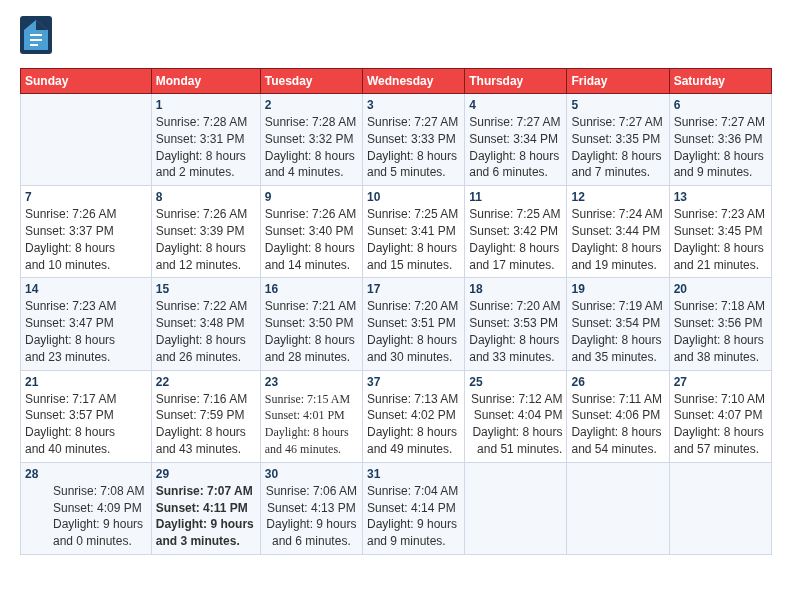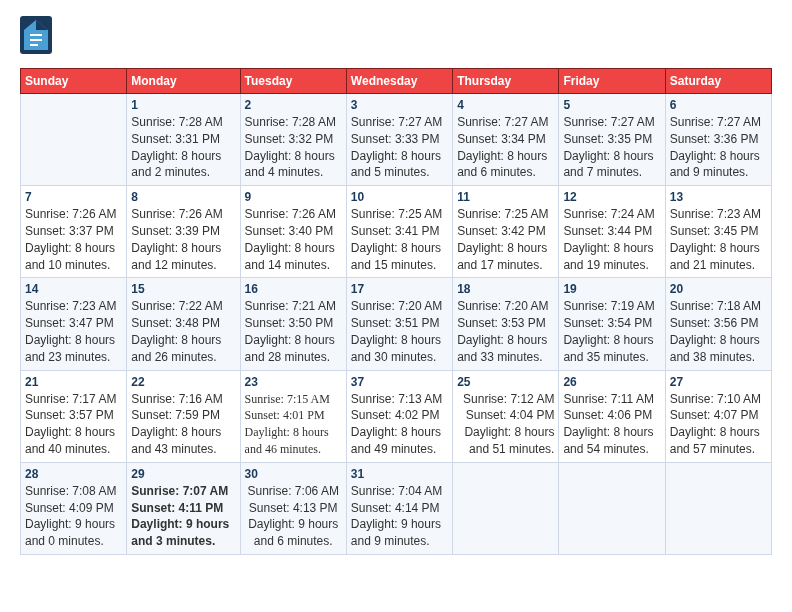--- a/index.html
+++ b/index.html
@@ -317,21 +317,21 @@
             <span class="day-number">27</span>
             <div class="day-info" style="white-space: pre-line;">Sunrise: 7:10 AM
 Sunset: 4:07 PM
 Daylight: 8 hours
 and 57 minutes.</div>
           </td>
         </tr>
         <tr>
           <td>
             <span class="day-number">28</span>
-            <div class="day-info" style="white-space: pre-line;">Sunrise: 7:08 AM
+            <div class="day-info" style="white-space: pre-line; margin-left: 28px;">Sunrise: 7:08 AM
 Sunset: 4:09 PM
 Daylight: 9 hours
 and 0 minutes.</div>
           </td>
           <td>
             <span class="day-number">29</span>
             <div class="day-info" style="white-space: pre-line; font-weight: bold;">Sunrise: 7:07 AM
 Sunset: 4:11 PM
 Daylight: 9 hours
 and 3 minutes.</div>

